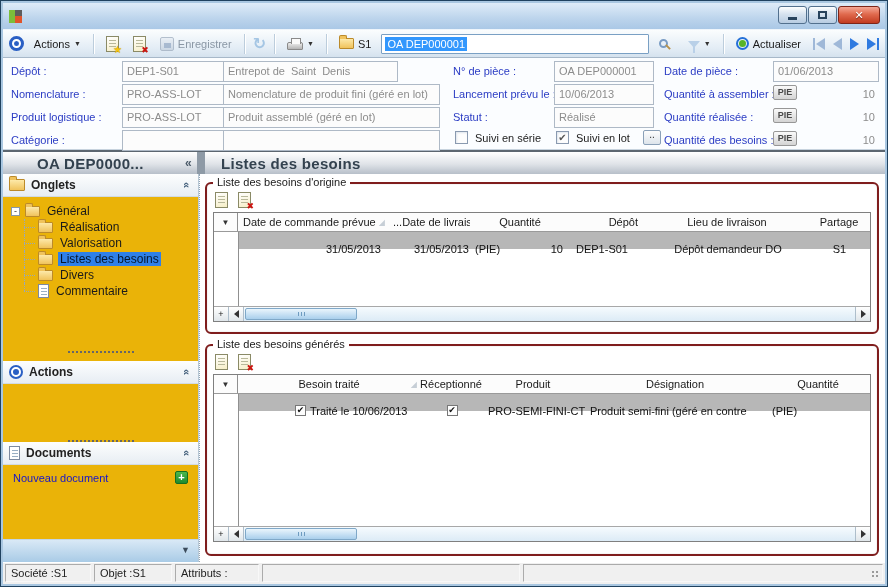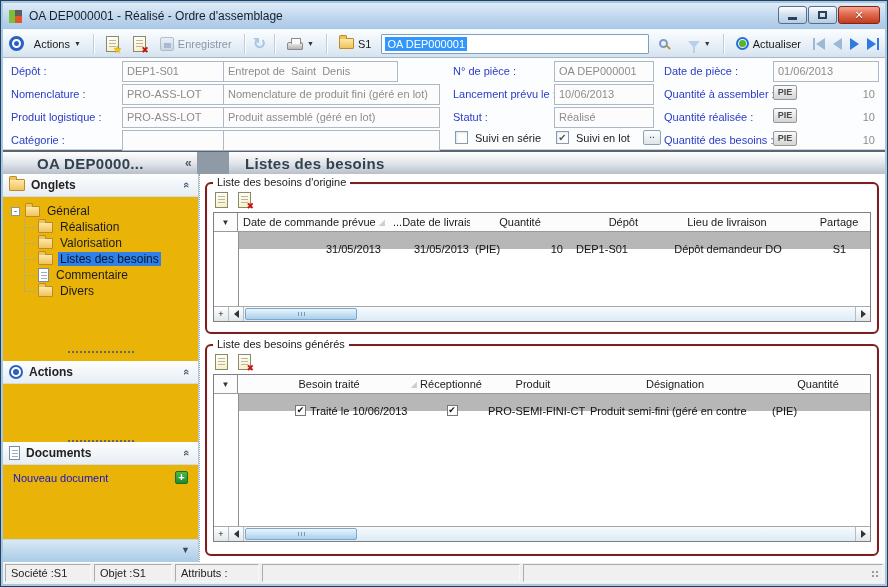--- a/index.html
+++ b/index.html
@@ -57,21 +57,21 @@
   .formarea { height:92px; position:relative; background:#fbfdff; border-bottom:1px solid #c7d3de; }
   .flabel { position:absolute; color:#2b3cc4; font-size:11px; }
   .ffield { position:absolute; height:21px; background:#fcfcfc; border:1px solid #aeb9c6; color:#8c8c8c; font-size:11px; line-height:19px; padding:0 4px; white-space:pre; overflow:hidden; }
   .cbbox { position:absolute; width:13px; height:13px; border:1px solid #8a9ab0; background:#fdfdfd; box-shadow:inset 1px 1px 2px #dfe5ec; font-size:10px; line-height:11px; text-align:center; color:#555; }
   .cblabel { position:absolute; font-size:11px; color:#222; }
   .dotsbtn { position:absolute; width:18px; height:15px; background:linear-gradient(#fdfdfd,#dde4eb); border:1px solid #8aa0b8; border-radius:2px; font-size:10px; line-height:8px; text-align:center; color:#333; }
   .pie { position:absolute; width:24px; height:15px; background:linear-gradient(#fafafa,#d4d4d4); border:1px solid #979797; border-radius:2px; font-size:9px; font-weight:bold; color:#4a4a4a; text-align:center; line-height:13px; }
   .qval { position:absolute; color:#8c8c8c; font-size:11px; text-align:right; }
 
   
-  .headerband { height:24px; display:flex; background:#8e9aa6; border-top:2px solid #5c6670;gap:24px; }
+  .headerband { height:24px; display:flex; background:#8e9aa6; border-top:2px solid #5c6670; }
   .band { background:linear-gradient(180deg,#ffffff,#dfe3e8 55%,#b7bfc9); display:flex; align-items:center; font-weight:bold; font-size:15px; color:#33424f; letter-spacing:.3px; }
   .band.sidebar-hdr { width:194px; margin-right:8px; padding-left:34px; position:relative; }
   .band.main-hdr { flex:1; padding-left:16px; }
   .collapse-ch { position:absolute; right:5px; top:4px; font-size:12px; color:#4a5a68; font-weight:bold; }
 
   
   .bodyrow { flex:1; display:flex; overflow:hidden; }
   .sidebar { width:196px; background:#eab308; border-right:1px solid #b9c9d6; position:relative; }
   .sec-hdr { height:23px; display:flex; align-items:center; gap:6px; padding:0 6px; background:linear-gradient(180deg,#fdfefe,#e7edf3); border-bottom:1px solid #d2dbe3; font-weight:bold; font-size:12px; color:#222; position:relative; }
   .sec-chev { position:absolute; right:8px; top:5px; transform:rotate(90deg); color:#44607c; font-weight:bold; font-size:11px; }
@@ -137,21 +137,20 @@
 <body>
 
 <div class="window">
 
   <div class="titlebar">
     <span class="app-icon">
         <i></i>
         <i></i>
         <i></i>
       </span>
-    <span class="title-text">OA DEP000001 - Réalisé -  Ordre d'assemblage</span>
     <span class="win-controls">
       <span class="wbtn">
           <span class="glyph-min"></span>
         </span>
       <span class="wbtn">
           <span class="glyph-rest"></span>
         </span>
       <span class="wbtn close">
           <span class="glyph-x">✕</span>
         </span>
@@ -287,26 +286,26 @@
           </div>
           <div class="tree-row">
             <span class="ifolder"></span>
             <span class="tree-label">Valorisation</span>
           </div>
           <div class="tree-row">
             <span class="ifolder"></span>
             <span class="tree-label sel">Listes des besoins</span>
           </div>
           <div class="tree-row">
+            <span class="ifolder"></span>
+            <span class="tree-label">Divers</span>
+          </div>
+          <div class="tree-row">
             <span class="ipage"></span>
             <span class="tree-label">Commentaire</span>
-          </div>
-          <div class="tree-row">
-            <span class="ifolder"></span>
-            <span class="tree-label">Divers</span>
           </div>
         </div>
       </div>
       <div class="sp" style="height:52px"></div>
       <div class="dotted-sep"></div>
       <div class="sec-hdr" style="margin-top:8px">
         <span class="itarget" style="width:14px;height:14px;border-width:2px"></span>
         <span>Actions</span>
         <span class="sec-chev">«</span>
       </div>

